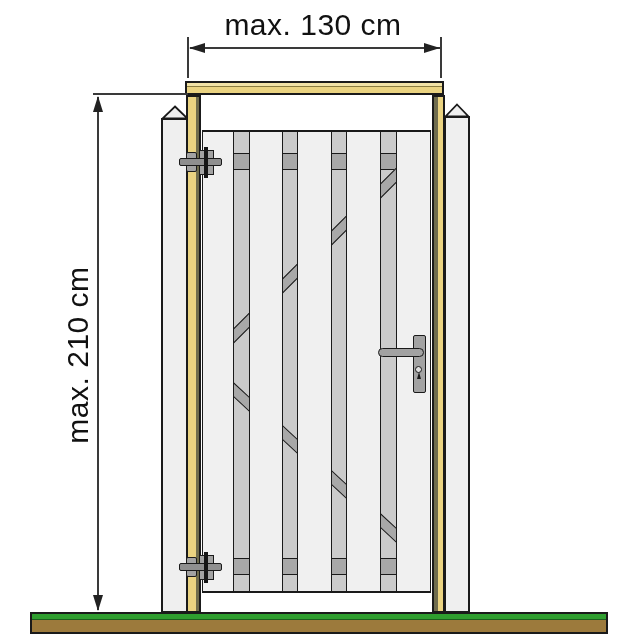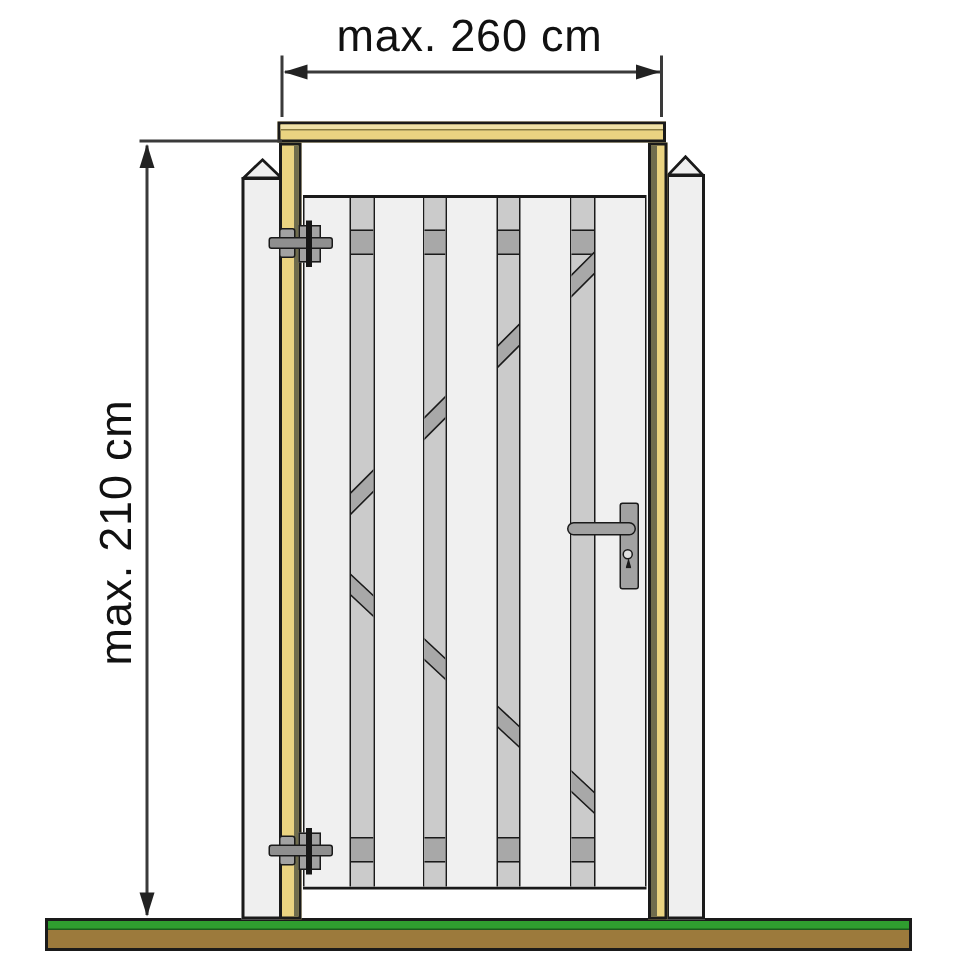--- a/index.html
+++ b/index.html
@@ -131,21 +131,21 @@
     <div class="bar" style="top:563px;"></div>
     <div class="pin" style="top:552px;"></div>
   </div>
 
   <div class="lockplate"></div>
   <div class="lever"></div>
   <div class="keyhole-c"></div>
   <div class="keyhole-s"></div>
 
   <div>
-    <div class="dim-label top">max. 260 cm</div>
+    <div class="dim-label top">max. 130 cm</div>
     <div class="dl vline" style="left:187px;top:37px;height:41px;"></div>
     <div class="dl vline" style="left:440px;top:37px;height:41px;"></div>
     <div class="dl hline" style="left:190px;top:47px;width:250px;"></div>
     <div class="arr left" style="left:189px;top:43px;"></div>
     <div class="arr right" style="left:424px;top:43px;"></div>
   </div>
 
   <div>
     <div class="dim-label side">max. 210 cm</div>
     <div class="dl hline" style="left:93px;top:93px;width:95px;"></div>

